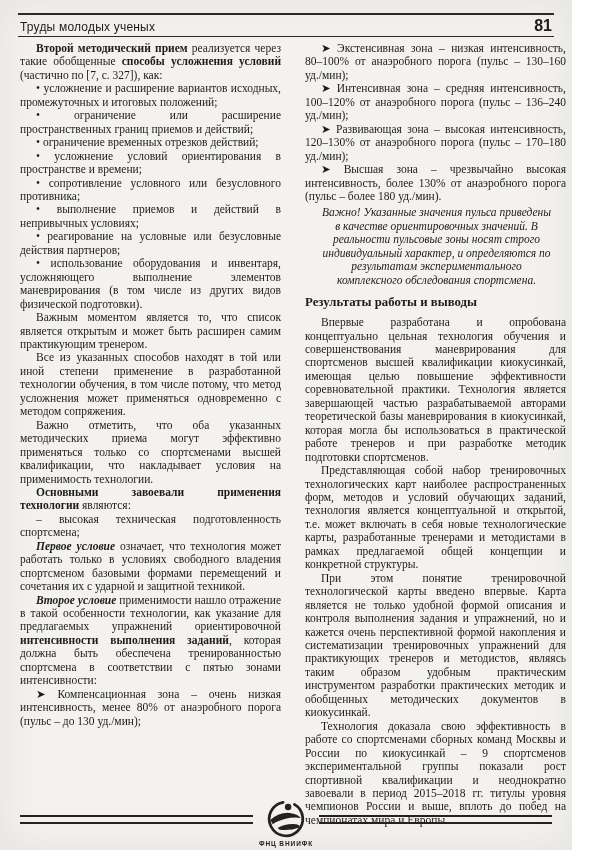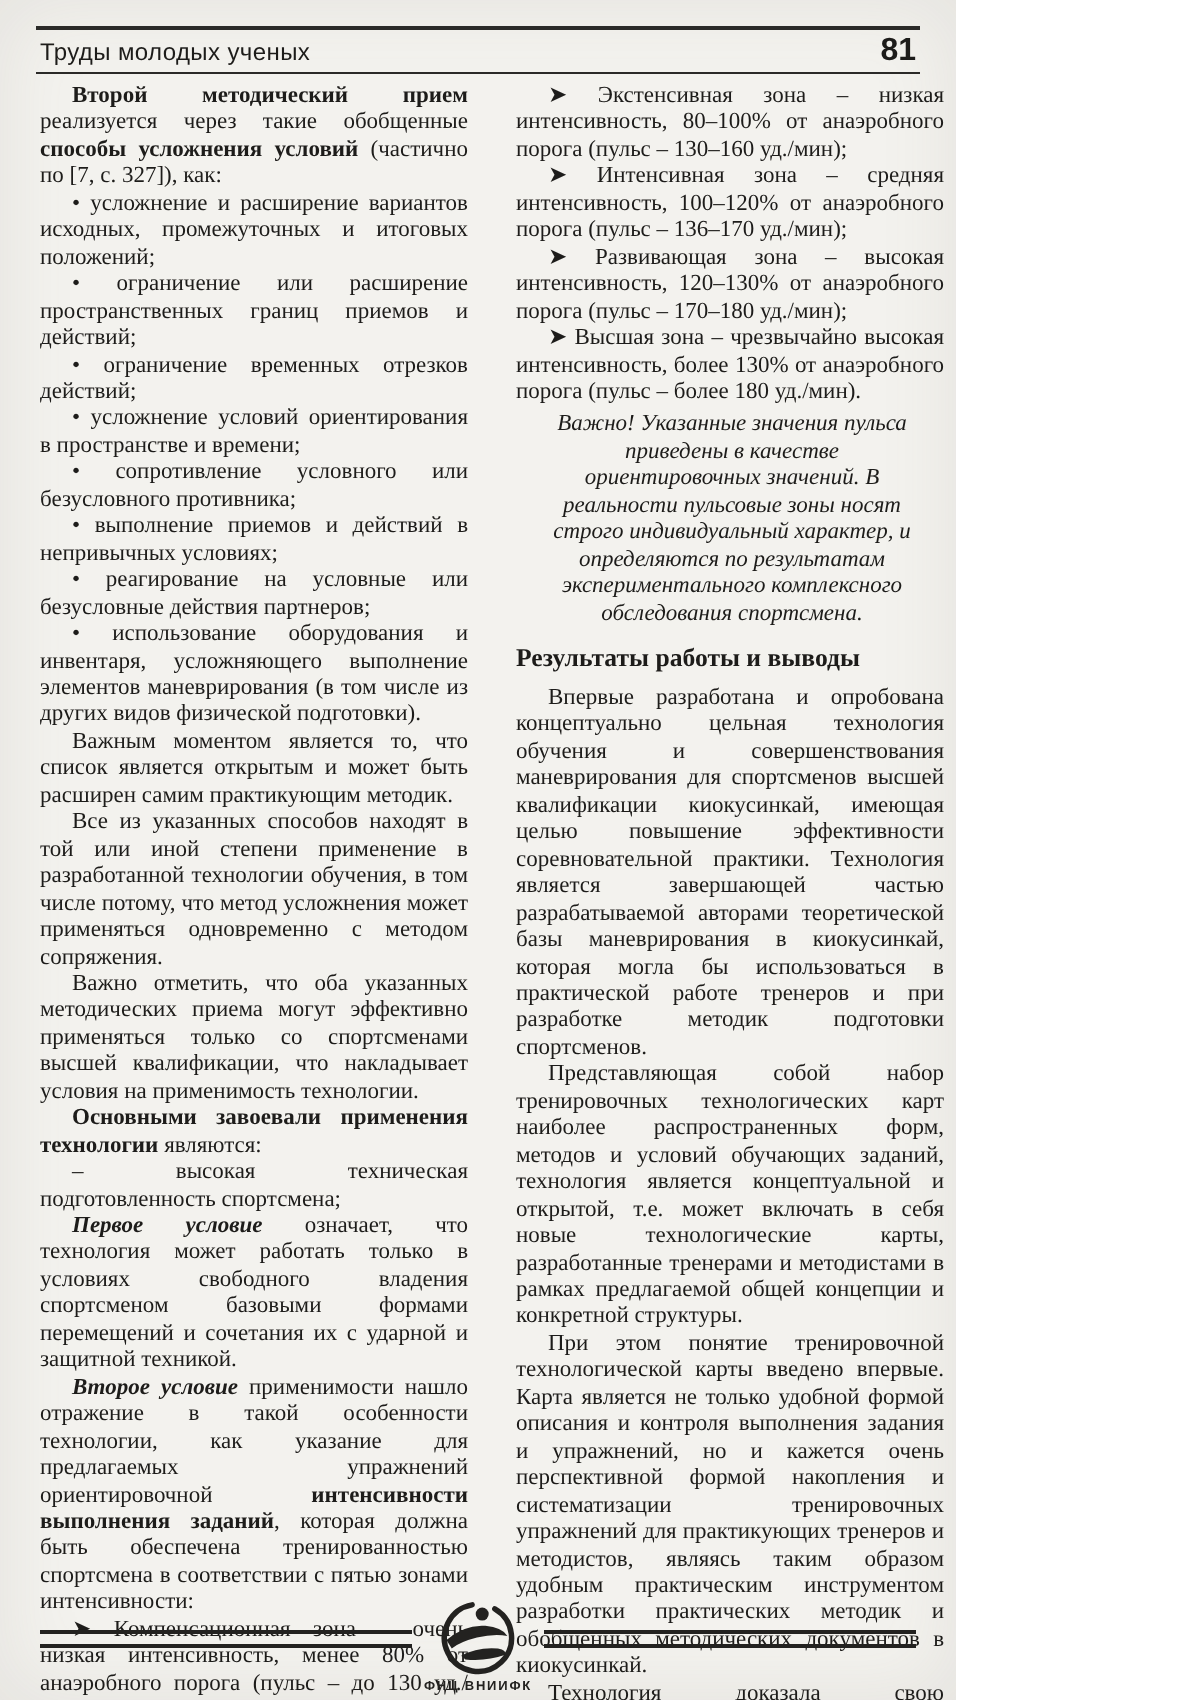--- a/index.html
+++ b/index.html
@@ -1,18 +1,18 @@
 <!DOCTYPE html>
 <html lang="ru"><head>
 <meta charset="utf-8">
 <style>
   html, body { margin: 0; padding: 0; }
   .page {
     position: relative;
-    width: 478px;
+    width: 572px;
     height: 850px;
     background: #f3f2ee;
     color: #1d1c1a;
     font-family: "Liberation Serif", serif;
     overflow: hidden;
     box-shadow: inset 0 0 40px rgba(120,115,105,0.12);
   }
   
   .header {
     position: absolute;
@@ -112,38 +112,38 @@
 
       <p>• усложнение и расширение вариантов исходных, промежуточных и итоговых положений;</p>
       <p>• ограничение или расширение пространственных границ приемов и действий;</p>
       <p>• ограничение временных отрезков действий;</p>
       <p>• усложнение условий ориентирования в пространстве и времени;</p>
       <p>• сопротивление условного или безусловного противника;</p>
       <p>• выполнение приемов и действий в непривычных условиях;</p>
       <p>• реагирование на условные или безусловные действия партнеров;</p>
       <p>• использование оборудования и инвентаря, усложняющего выполнение элементов маневрирования (в том числе из других видов физической подготовки).</p>
 
-      <p>Важным моментом является то, что список является открытым и может быть расширен самим практикующим методик.</p>
+      <p>Важным моментом является то, что список является открытым и может быть расширен самим практикующим тренером.</p>
       <p>Все из указанных способов находят в той или иной степени применение в разработанной технологии обучения, в том числе потому, что метод усложнения может применяться одновременно с методом сопряжения.</p>
       <p>Важно отметить, что оба указанных методических приема могут эффективно применяться только со спортсменами высшей квалификации, что накладывает условия на применимость технологии.</p>
 
       <p><span class="b">Основными завоевали применения технологии</span><span> являются:</span></p>
 
       <p>– высокая техническая подготовленность спортсмена;</p>
 
       <p><span class="bi">Первое условие</span><span> означает, что технология может работать только в условиях свободного владения спортсменом базовыми формами перемещений и сочетания их с ударной и защитной техникой.</span></p>
 
       <p><span class="bi">Второе условие</span><span> применимости нашло отражение в такой особенности технологии, как указание для предлагаемых упражнений ориентировочной </span><span class="b">интенсивности выполнения заданий</span><span>, которая должна быть обеспечена тренированностью спортсмена в соответствии с пятью зонами интенсивности:</span></p>
 
       <p>➤ Компенсационная зона – очень низкая интенсивность, менее 80% от анаэробного порога (пульс – до 130 уд./мин);</p>
     </div>
 
     <div class="col">
       <p>➤ Экстенсивная зона – низкая интенсивность, 80–100% от анаэробного порога (пульс – 130–160 уд./мин);</p>
-      <p>➤ Интенсивная зона – средняя интенсивность, 100–120% от анаэробного порога (пульс – 136–170 уд./мин);</p>
+      <p>➤ Интенсивная зона – средняя интенсивность, 100–120% от анаэробного порога (пульс – 136–240 уд./мин);</p>
       <p>➤ Развивающая зона – высокая интенсивность, 120–130% от анаэробного порога (пульс – 170–180 уд./мин);</p>
       <p>➤ Высшая зона – чрезвычайно высокая интенсивность, более 130% от анаэробного порога (пульс – более 180 уд./мин).</p>
 
       <p class="note">Важно! Указанные значения пульса приведены в качестве ориентировочных значений. В реальности пульсовые зоны носят строго индивидуальный характер, и определяются по результатам экспериментального комплексного обследования спортсмена.</p>
 
       <p class="section-heading">Результаты работы и выводы</p>
 
       <p>Впервые разработана и опробована концептуально цельная технология обучения и совершенствования маневрирования для спортсменов высшей квалификации киокусинкай, имеющая целью повышение эффективности соревновательной практики. Технология является завершающей частью разрабатываемой авторами теоретической базы маневрирования в киокусинкай, которая могла бы использоваться в практической работе тренеров и при разработке методик подготовки спортсменов.</p>
       <p>Представляющая собой набор тренировочных технологических карт наиболее распространенных форм, методов и условий обучающих заданий, технология является концептуальной и открытой, т.е. может включать в себя новые технологические карты, разработанные тренерами и методистами в рамках предлагаемой общей концепции и конкретной структуры.</p>
       <p>При этом понятие тренировочной технологической карты введено впервые. Карта является не только удобной формой описания и контроля выполнения задания и упражнений, но и кажется очень перспективной формой накопления и систематизации тренировочных упражнений для практикующих тренеров и методистов, являясь таким образом удобным практическим инструментом разработки практических методик и обобщенных методических документов в киокусинкай.</p>

